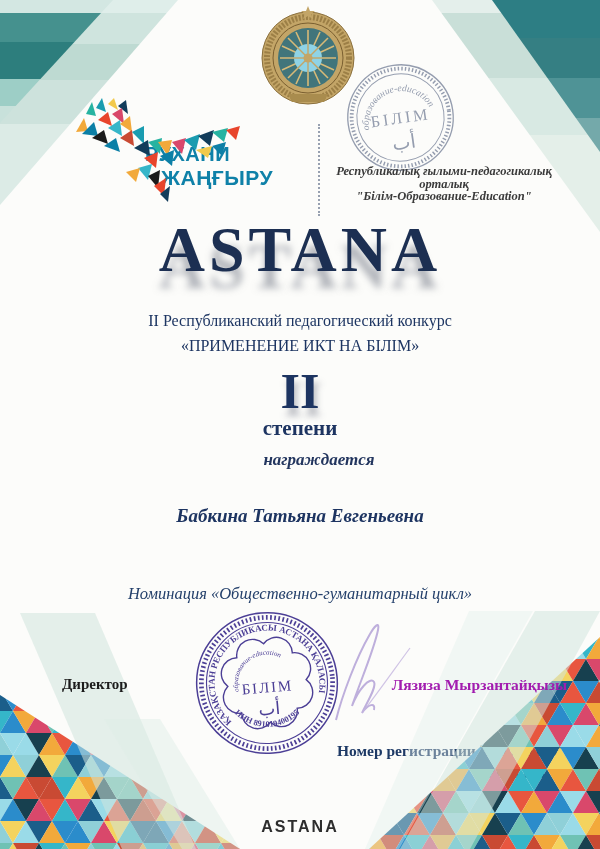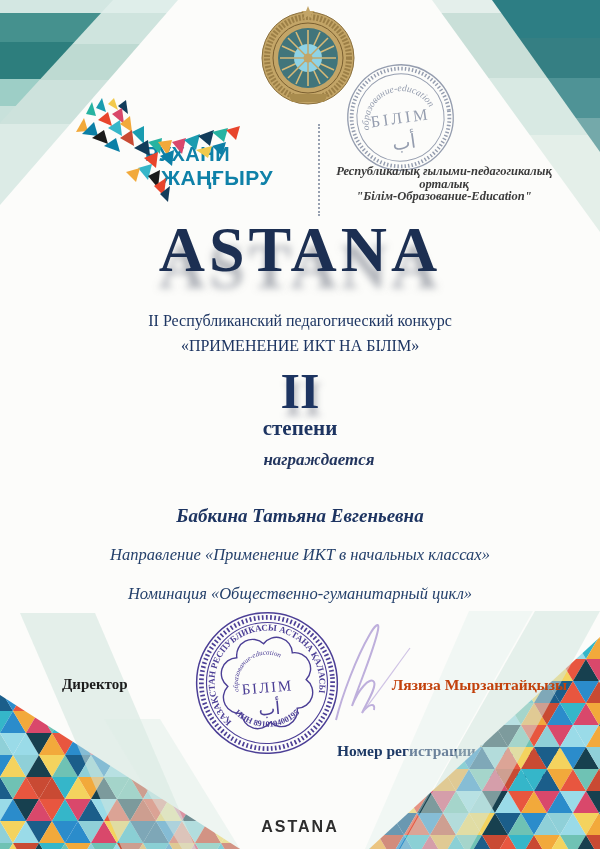--- a/index.html
+++ b/index.html
@@ -53,21 +53,21 @@
     text-shadow:3px 8px 6px rgba(110,116,130,.45);}
   .degree-word{top:416px;font-size:21px;font-weight:bold;}
   .awarded{top:450px;font-size:17px;font-style:italic;font-weight:bold;color:#22355e;padding-left:38px;}
   .recipient{top:505px;font-size:19px;font-style:italic;font-weight:bold;}
   .direction{top:545px;font-size:16.5px;font-style:italic;color:#24406b;}
   .nomination{top:584px;font-size:16.5px;font-style:italic;color:#24406b;}
   
   .seal{left:192px;top:608px;z-index:2;transform:rotate(-5deg);}
   .sig{left:322px;top:618px;z-index:2;}
   .director-label{left:62px;top:676px;font-size:15px;font-weight:bold;color:#1c1c1c;z-index:6;}
-  .director-name{right:33px;top:676px;font-size:15.5px;font-weight:bold;color:#c2410c;z-index:6;}
+  .director-name{right:33px;top:676px;font-size:15.5px;font-weight:bold;color:#a21caf;z-index:6;}
   .reg{right:38px;top:742px;font-size:15.5px;font-weight:bold;color:#1e3a66;z-index:2;}
   .year{right:55px;top:764px;font-size:15.5px;font-weight:bold;color:#1e3a66;z-index:2;}
   .city{left:0;right:0;bottom:13px;text-align:center;z-index:6;
     font-family:"Liberation Sans","DejaVu Sans",sans-serif;font-weight:bold;
     font-size:16px;letter-spacing:2px;color:#2d2d2d;}
   svg text{font-family:"Liberation Serif","DejaVu Serif",serif;}
 </style>
 </head>
 <body>
 
@@ -665,21 +665,20 @@
 
   <div class="abs ctr diploma">ASTANA</div>
   <div class="abs ctr contest">
     <div>II Республиканский педагогический конкурс</div>
     <div>«ПРИМЕНЕНИЕ ИКТ НА БІЛІМ»</div>
   </div>
   <div class="abs ctr degree-num">II</div>
   <div class="abs ctr degree-word">степени</div>
   <div class="abs ctr awarded">награждается</div>
   <div class="abs ctr recipient">Бабкина Татьяна Евгеньевна</div>
-  <div class="abs ctr direction">Направление «Применение ИКТ в начальных классах»</div>
   <div class="abs ctr nomination">Номинация «Общественно-гуманитарный цикл»</div>
 
   <svg class="abs seal" width="150" height="150" viewBox="0 0 160 160" xmlns="http://www.w3.org/2000/svg">
     <g fill="none" stroke="#4c3f96">
       <circle cx="80" cy="80" r="75" stroke-width="1.6"></circle>
       <circle cx="80" cy="80" r="70" stroke-width="5" stroke-dasharray="1.8 2.6"></circle>
       <circle cx="80" cy="80" r="64.5" stroke-width="1.2"></circle>
       <path d="M80,38 A17,17 0 0 1 109.7,50.3 A17,17 0 0 1 122,80 A17,17 0 0 1 109.7,109.7 A17,17 0 0 1 80,122 A17,17 0 0 1 50.3,109.7 A17,17 0 0 1 38,80 A17,17 0 0 1 50.3,50.3 A17,17 0 0 1 80,38 Z" stroke-width="1.5"></path>
     </g>
     <defs>

